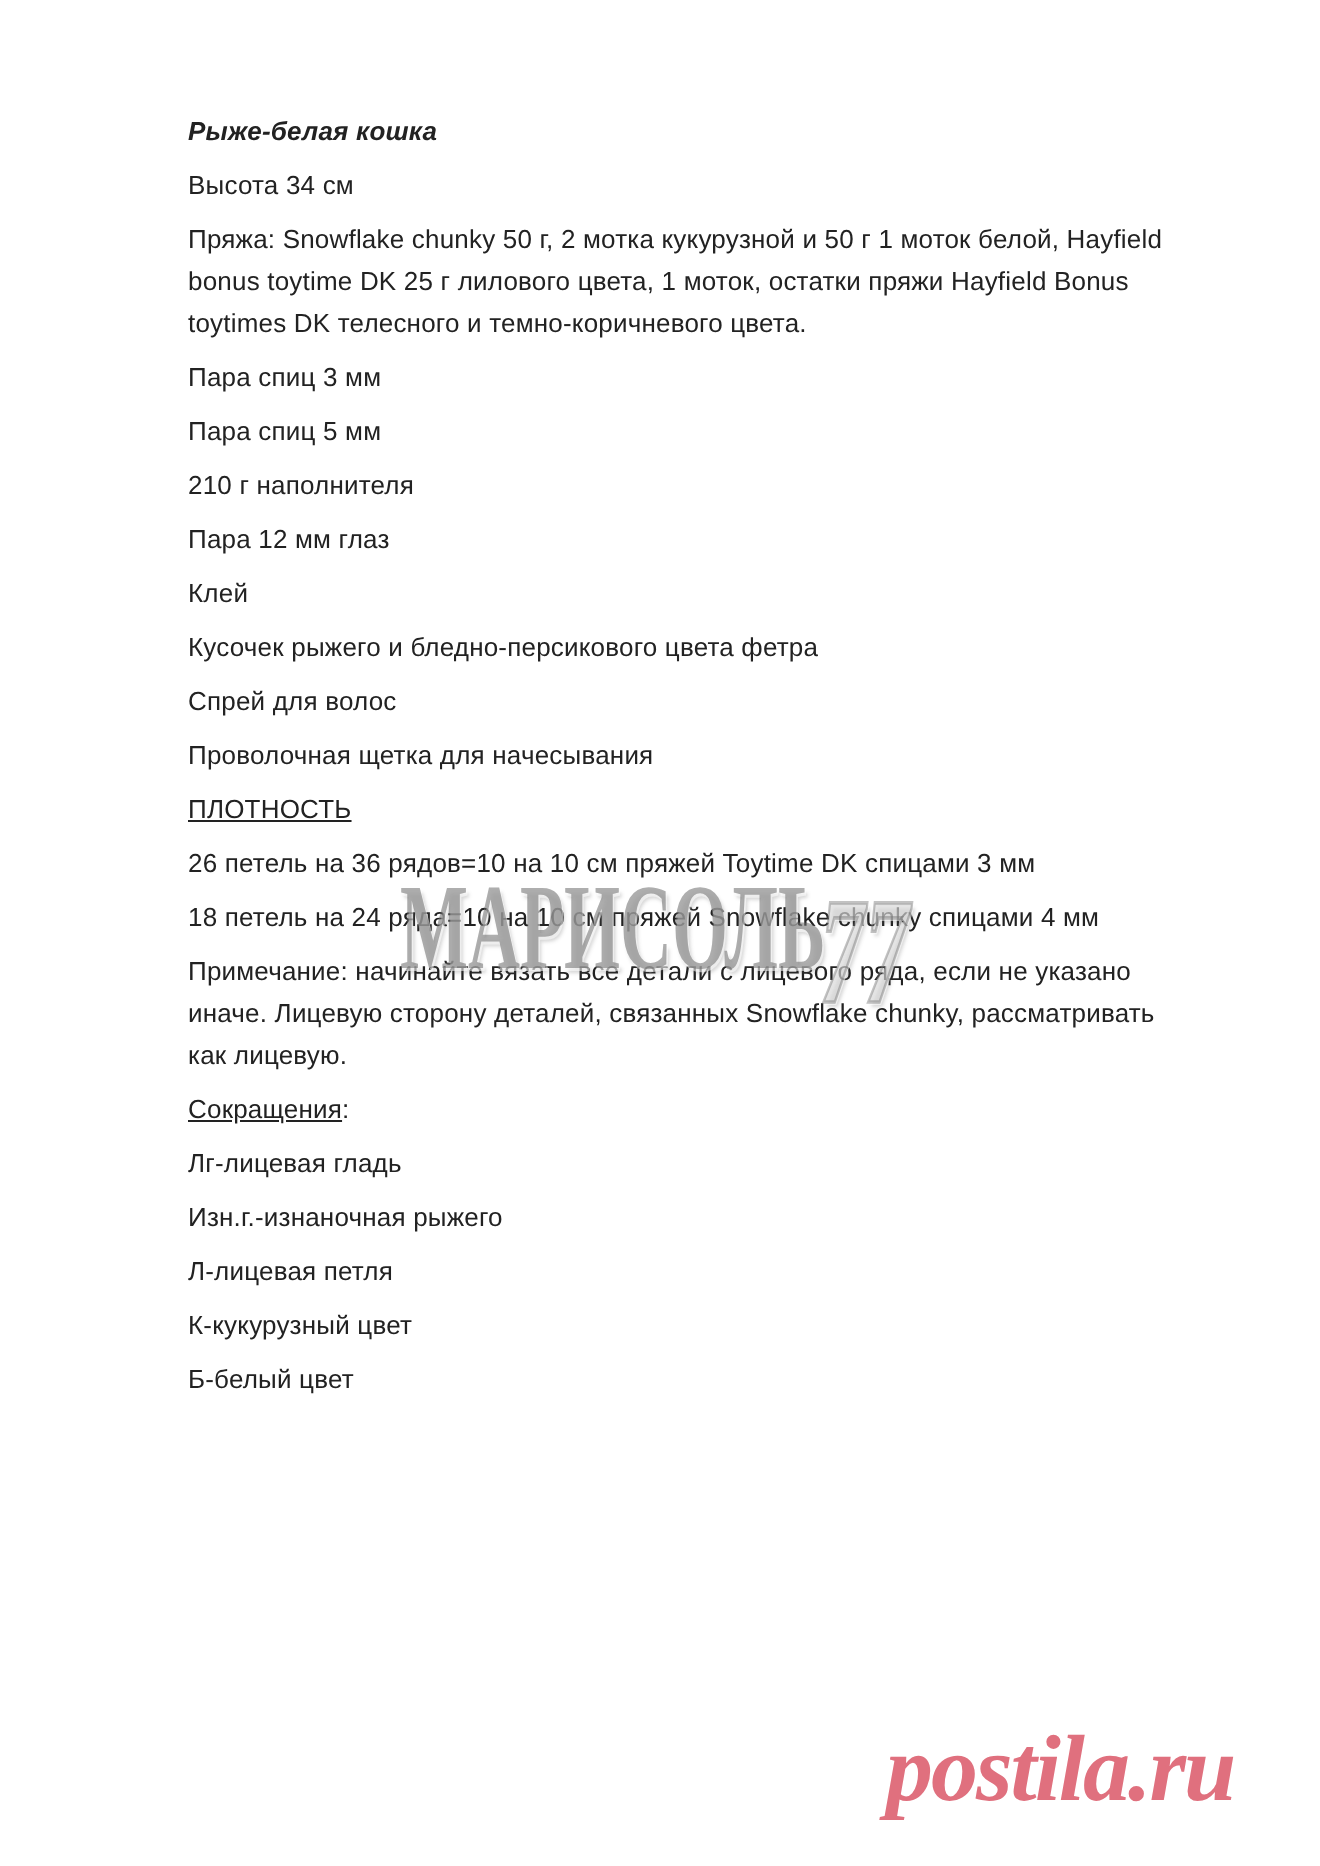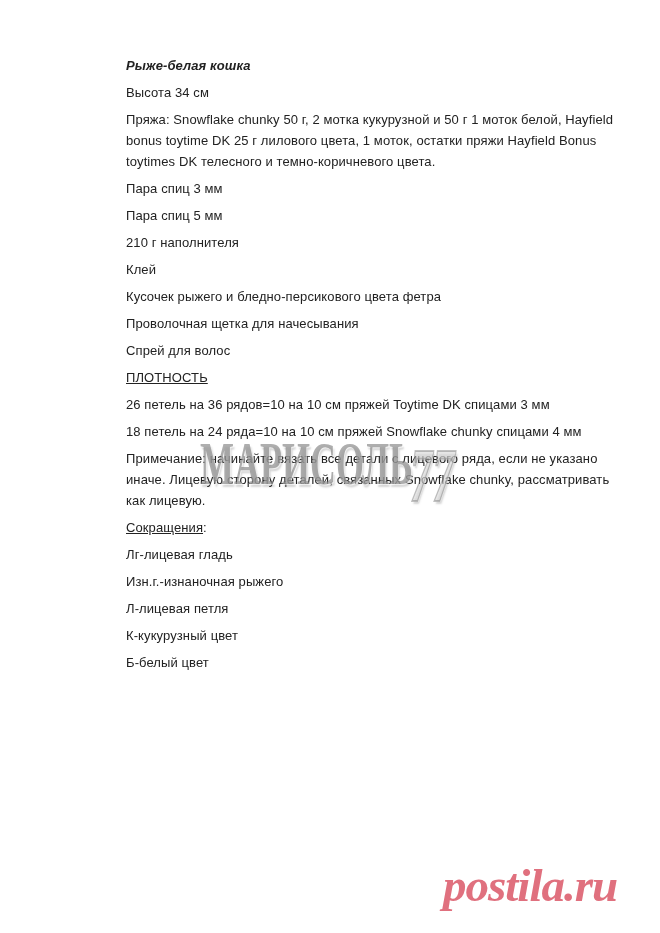--- a/index.html
+++ b/index.html
@@ -14,21 +14,20 @@
     background: #ffffff;
     overflow: hidden;
     font-family: "Liberation Sans", "DejaVu Sans", sans-serif;
     color: #222222;
   }
   .content {
     position: absolute;
     left: 94px;
     top: 55px;
     width: 490px;
-    margin-left: 32px;
   }
   .content p {
     margin: 0 0 6px 0;
     font-size: 13px;
     line-height: 21px;
     letter-spacing: 0.1px;
   }
   .doc-title {
     font-weight: bold;
     font-style: italic;
@@ -83,24 +82,25 @@
 
 <div class="page">
 
   <div class="content">
     <p class="doc-title">Рыже-белая кошка</p>
     <p>Высота 34 см</p>
     <p>Пряжа: Snowflake chunky 50 г, 2 мотка кукурузной и 50 г 1 моток белой, Hayfield bonus toytime DK 25 г лилового цвета, 1 моток, остатки пряжи Hayfield Bonus toytimes DK телесного и темно-коричневого цвета.</p>
     <p>Пара спиц 3 мм</p>
     <p>Пара спиц 5 мм</p>
     <p>210 г наполнителя</p>
+    <p>Пара 12 мм глаз</p>
     <p>Клей</p>
     <p>Кусочек рыжего и бледно-персикового цвета фетра</p>
+    <p>Спрей для волос</p>
     <p>Проволочная щетка для начесывания</p>
-    <p>Спрей для волос</p>
     <p class="underlined">ПЛОТНОСТЬ</p>
     <p>26 петель на 36 рядов=10 на 10 см пряжей Toytime DK спицами 3 мм</p>
     <p>18 петель на 24 ряда=10 на 10 см пряжей Snowflake chunky спицами 4 мм</p>
     <p>Примечание: начинайте вязать все детали с лицевого ряда, если не указано иначе. Лицевую сторону деталей, связанных Snowflake chunky, рассматривать как лицевую.</p>
     <p><span class="underlined">Сокращения</span><span>:</span></p>
     <p>Лг-лицевая гладь</p>
     <p>Изн.г.-изнаночная рыжего</p>
     <p>Л-лицевая петля</p>
     <p>К-кукурузный цвет</p>
     <p>Б-белый цвет</p>

